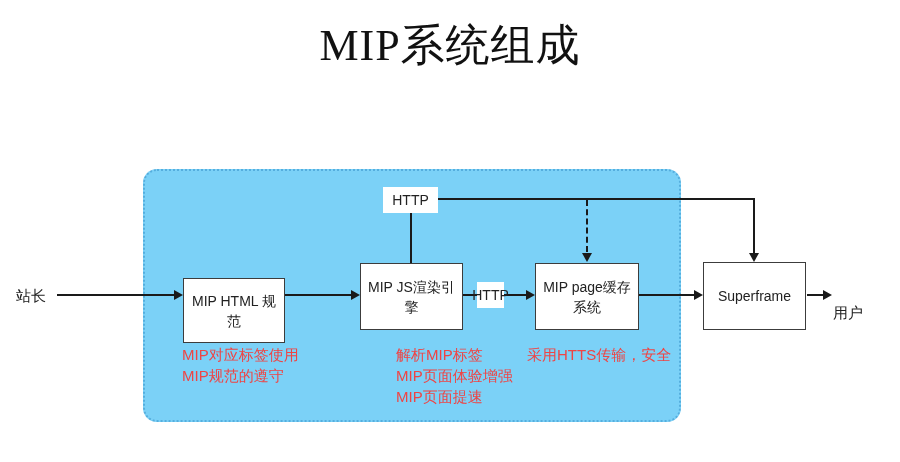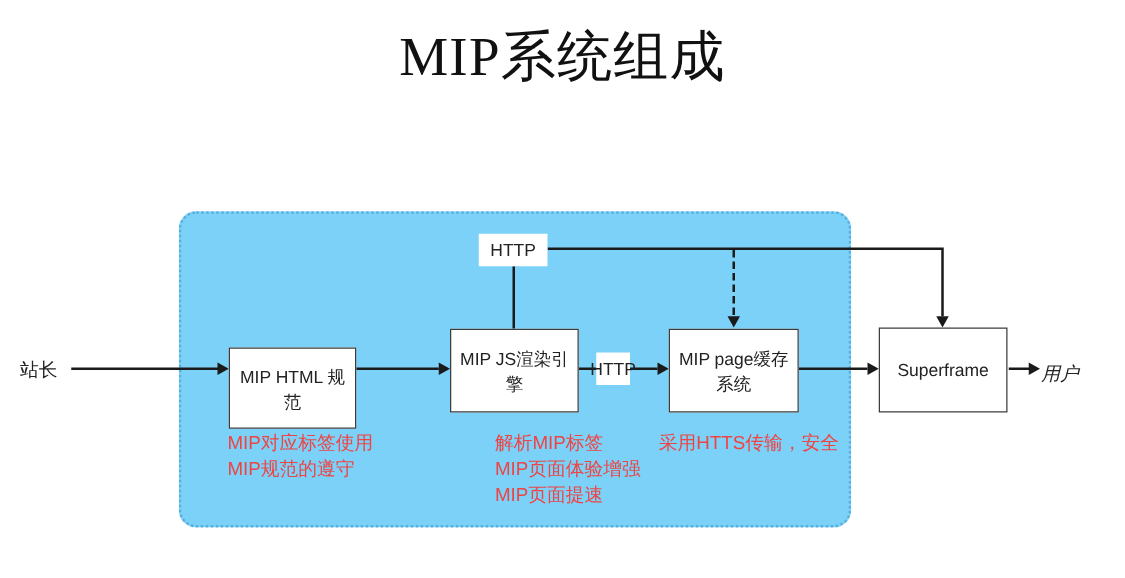--- a/index.html
+++ b/index.html
@@ -75,21 +75,21 @@
   <div class="vline" style="left:410px;top:213px;height:50px;"></div>
   <div class="hline" style="left:438px;top:198px;width:317px;"></div>
 
   <div class="vdash" style="left:586px;top:200px;height:52px;"></div>
   <div class="arr-down" style="left:582px;top:253px;"></div>
 
   <div class="vline" style="left:753px;top:200px;height:53px;"></div>
   <div class="arr-down" style="left:749px;top:253px;"></div>
 
   <div class="plain-label" style="left:16px;top:287px;">站长</div>
-  <div class="plain-label" style="left:833px;top:290px;font-style:italic;">用户</div>
+  <div class="plain-label" style="left:833px;top:304px;">用户</div>
 
   <div class="proto-label" style="left:383px;top:187px;width:55px;height:26px;">HTTP</div>
   <div class="proto-label" style="left:477px;top:282px;width:27px;height:26px;">HTTP</div>
 
   <div class="node" style="left:183px;top:278px;width:100px;height:63px;">
     <span>MIP HTML 规</span>
     <span>范</span>
   </div>
 
   <div class="node" style="left:360px;top:263px;width:101px;height:65px;">

